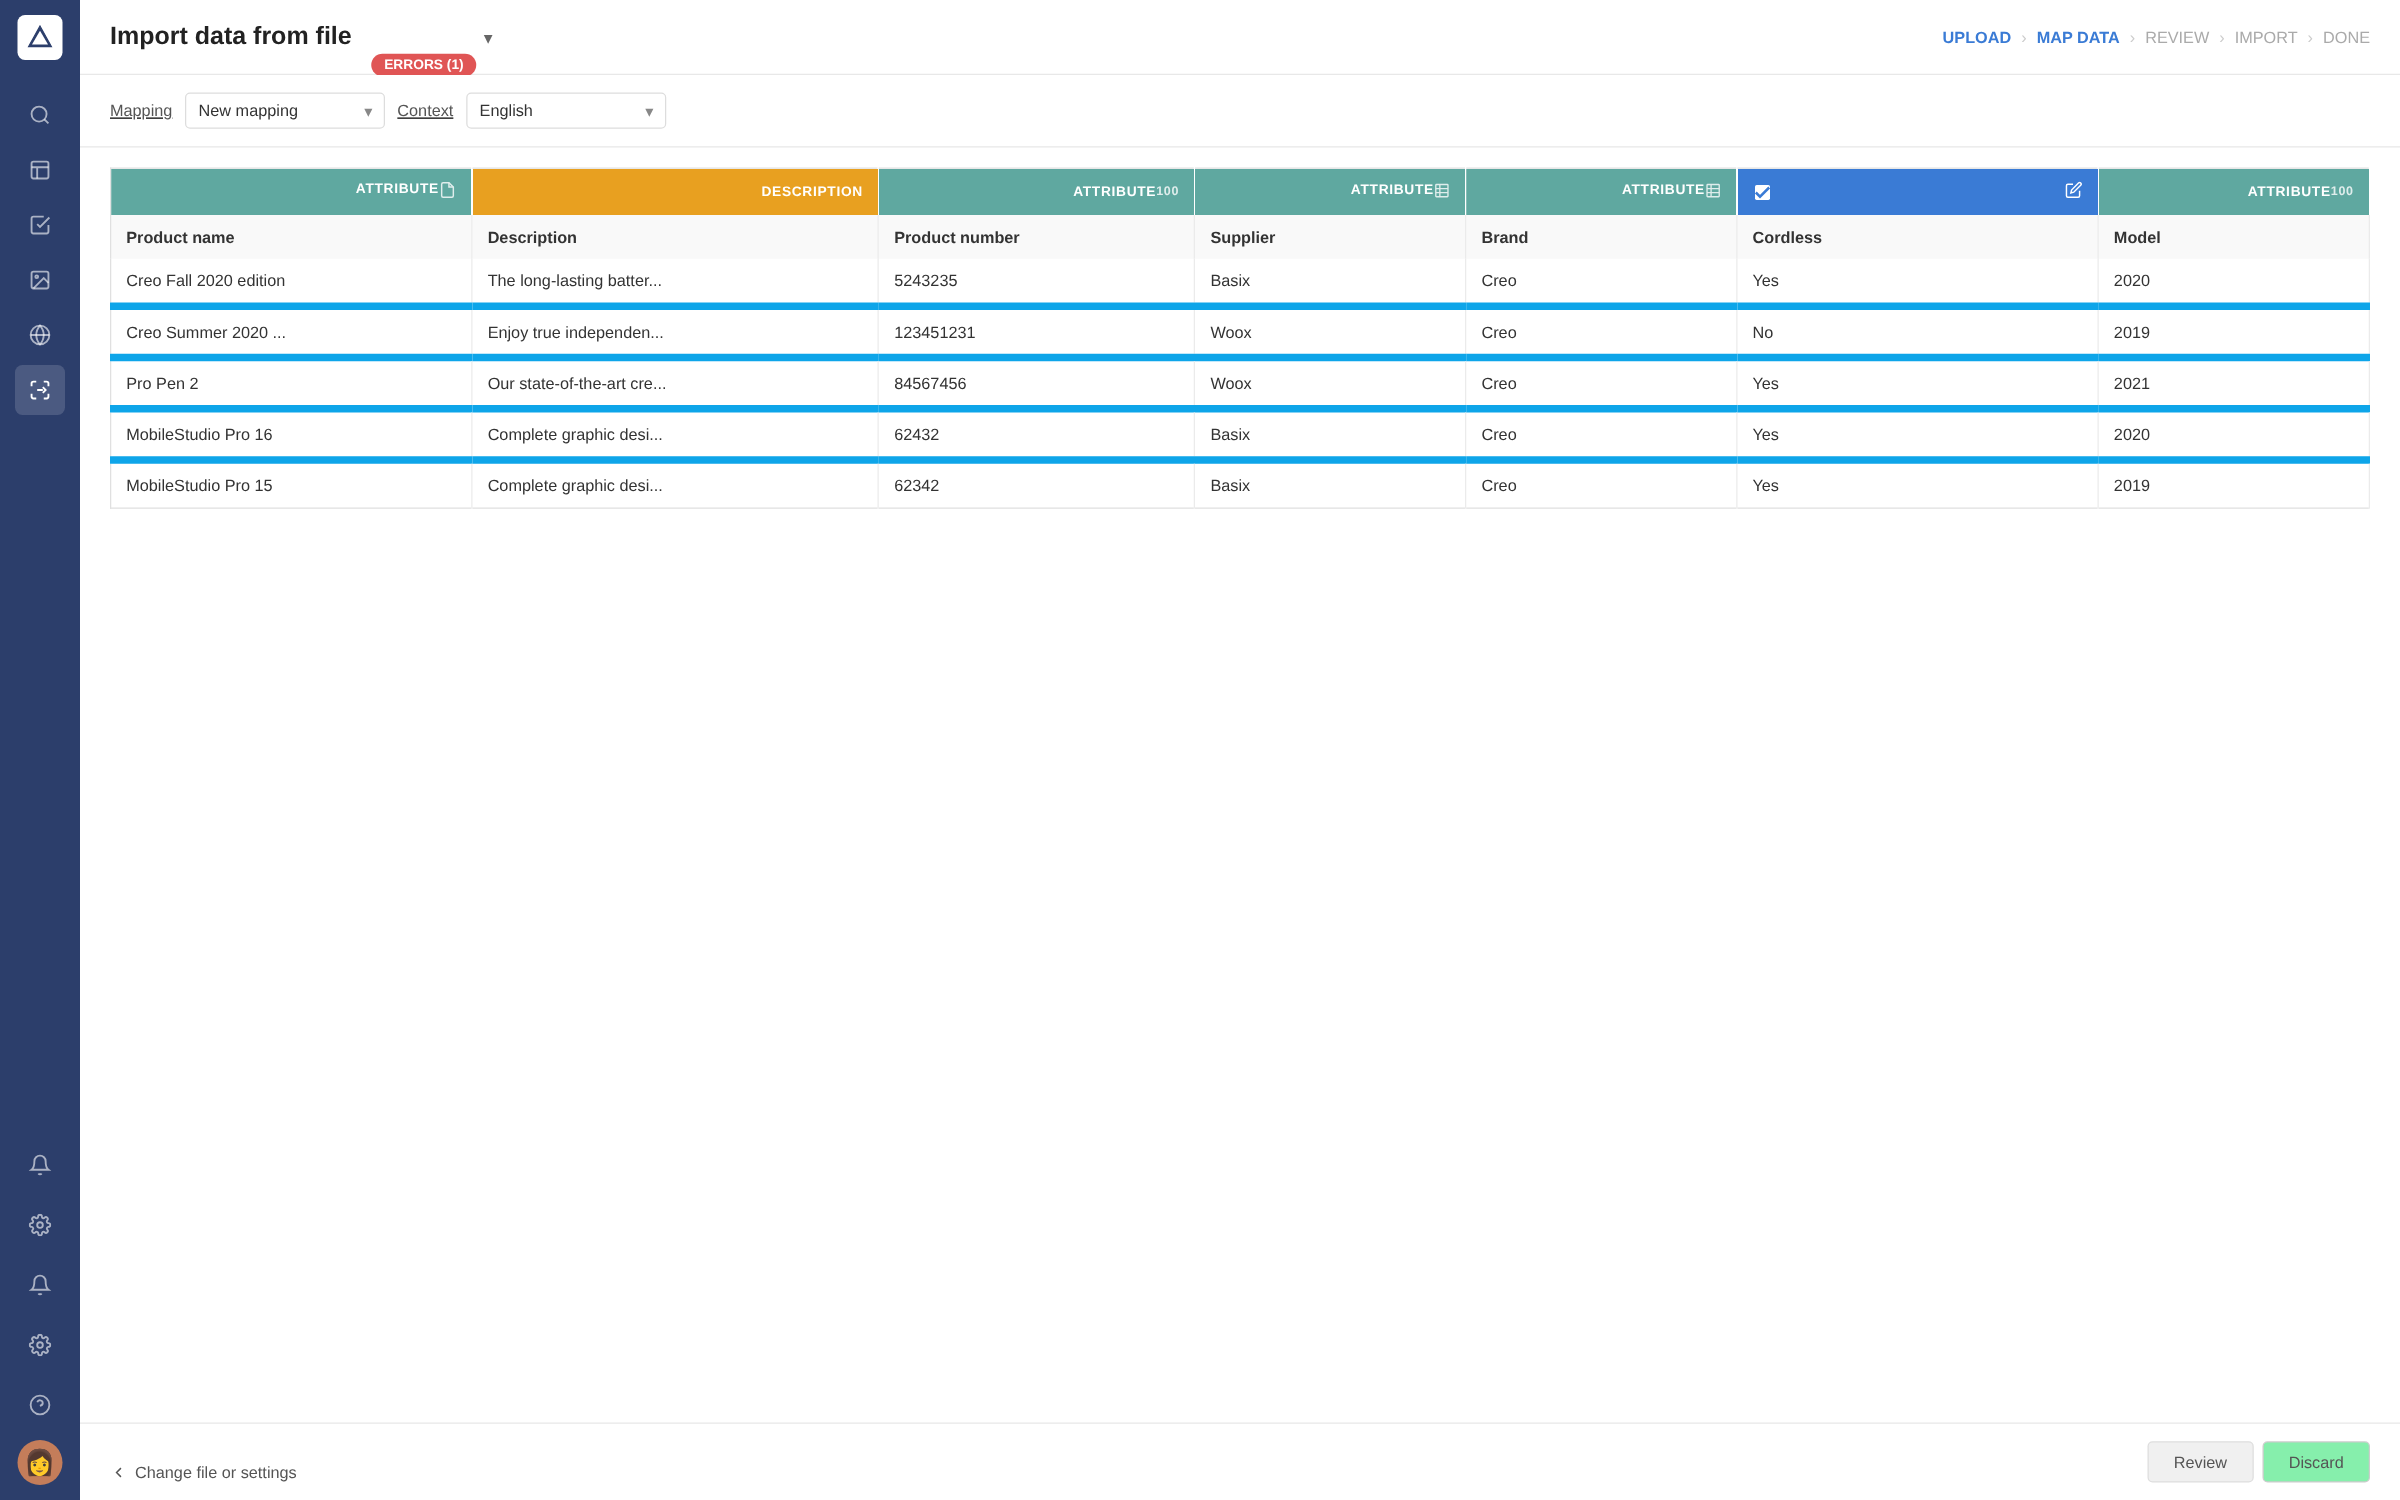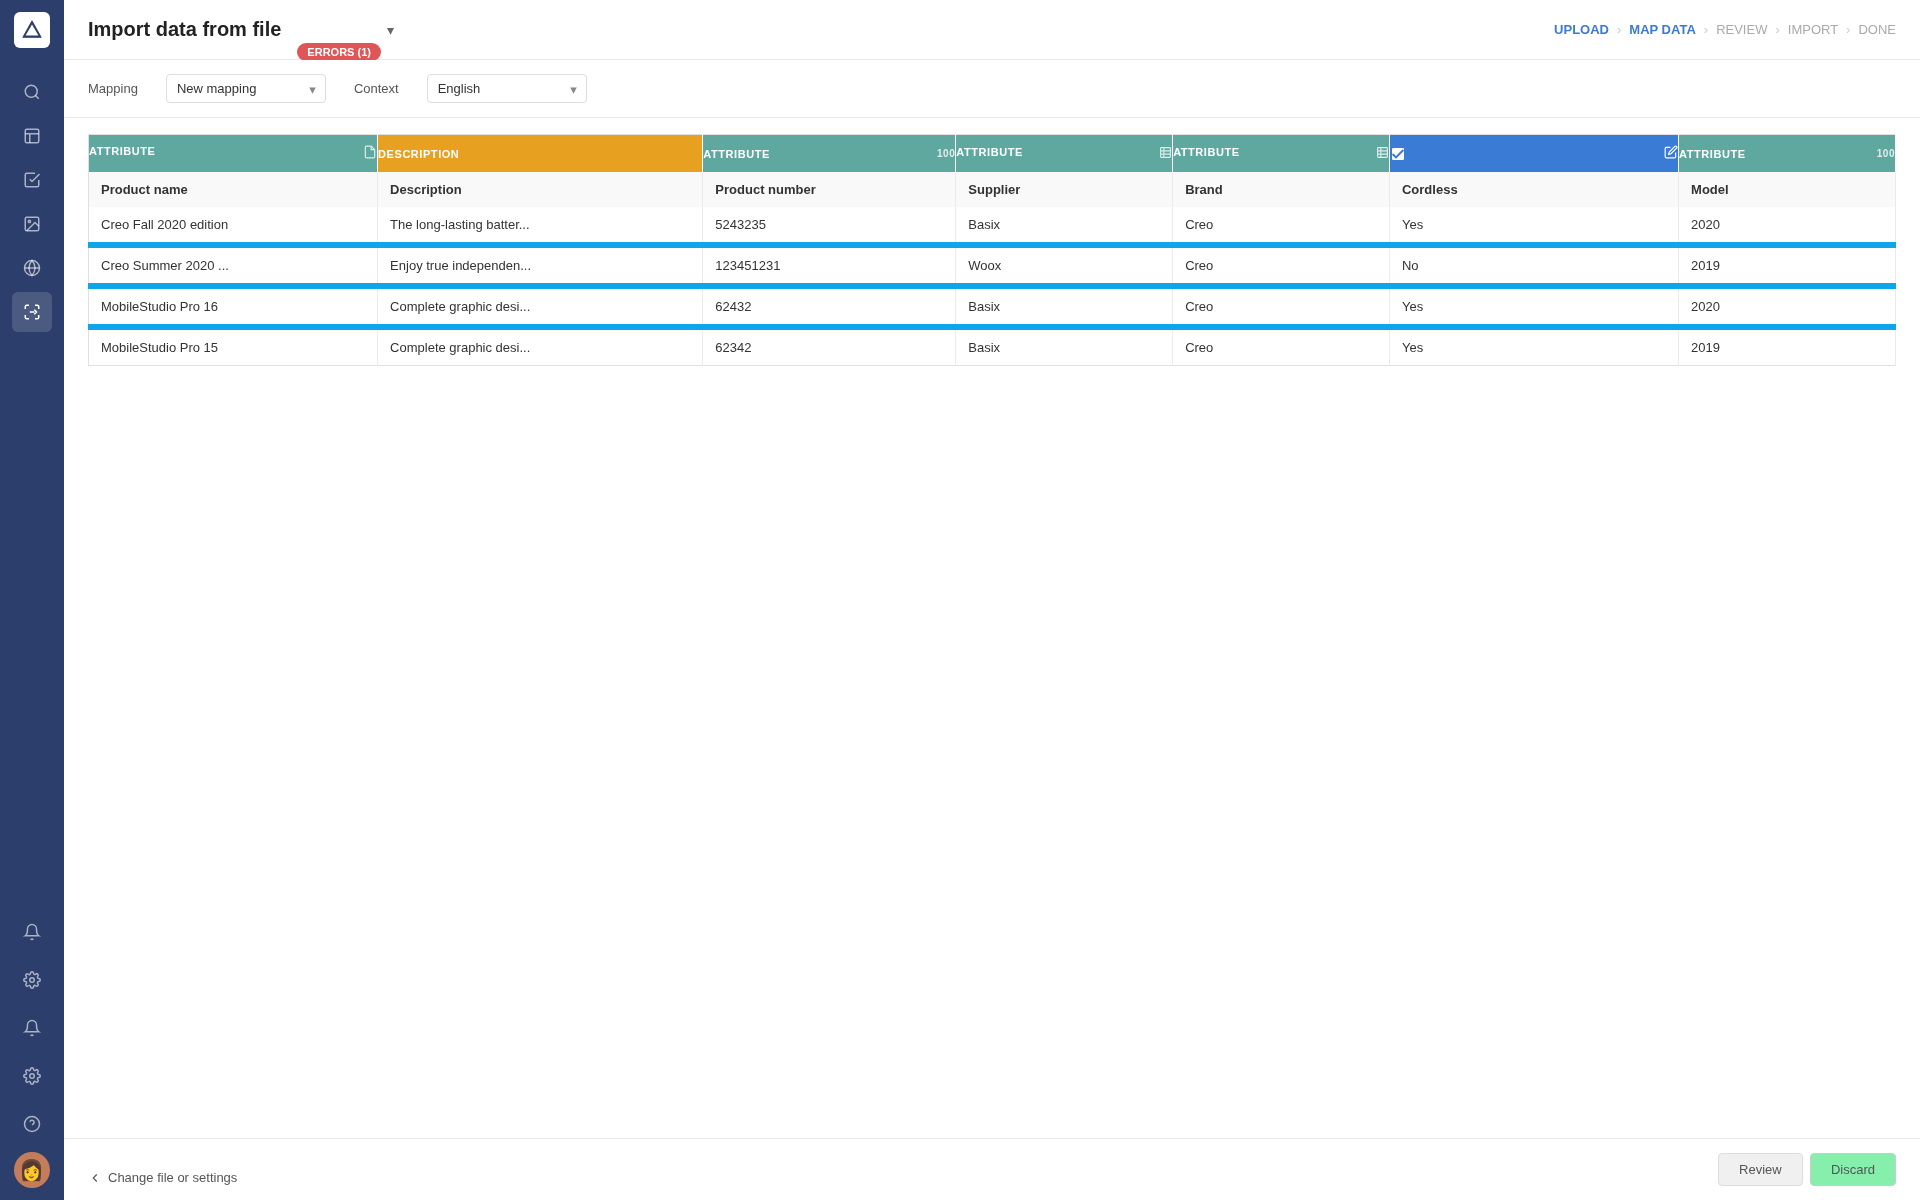--- a/index.html
+++ b/index.html
@@ -92,23 +92,24 @@
     }
     .breadcrumb-item { color: #aaa; }
     .breadcrumb-item.active { color: #3a7bd5; font-weight: 600; }
     .breadcrumb-sep { color: #ccc; }
 
     
     .toolbar {
       display: flex;
       align-items: center;
       padding: 14px 24px;
-      gap: 28px;
+      gap: 10px;
       background: white;
       border-bottom: 1px solid #e8e8e8;
+      text-decoration: underline;
     }
     .toolbar-label { color: #555; font-size: 13px; }
     .select-box {
       border: 1px solid #ddd;
       border-radius: 4px;
       padding: 6px 30px 6px 10px;
       font-size: 13px;
       color: #333;
       background: white;
       appearance: none;
@@ -142,22 +143,22 @@
       border-collapse: collapse;
       border: 1px solid #e0e0e0;
     }
     .data-table th {
       background: #5fa8a0;
       color: white;
       font-size: 11px;
       font-weight: 600;
       letter-spacing: 0.05em;
       text-transform: uppercase;
-      padding: 10px 0;
-      text-align: left;
+      padding: 10px 12px;
+      text-align: right;
       border-right: 1px solid rgba(255,255,255,0.2);
       position: relative;
     }
     .data-table th .th-icon {
       float: right;
       opacity: 0.8;
       font-size: 13px;
     }
     .data-table td {
       padding: 10px 12px;
@@ -425,20 +426,29 @@
           <tr>
             <td>Creo Summer 2020 ...</td>
             <td>Enjoy true independen...</td>
             <td>123451231</td>
             <td>Woox</td>
             <td>Creo</td>
             <td>No</td>
             <td>2019</td>
           </tr>
           <tr>
+            <td>Pro Pen 2</td>
+            <td>Our state-of-the-art cre...</td>
+            <td>84567456</td>
+            <td>Woox</td>
+            <td>Creo</td>
+            <td>Yes</td>
+            <td>2021</td>
+          </tr>
+          <tr>
             <td>MobileStudio Pro 16</td>
             <td>Complete graphic desi...</td>
             <td>62432</td>
             <td>Basix</td>
             <td>Creo</td>
             <td>Yes</td>
             <td>2020</td>
           </tr>
           <tr>
             <td>MobileStudio Pro 15</td>

